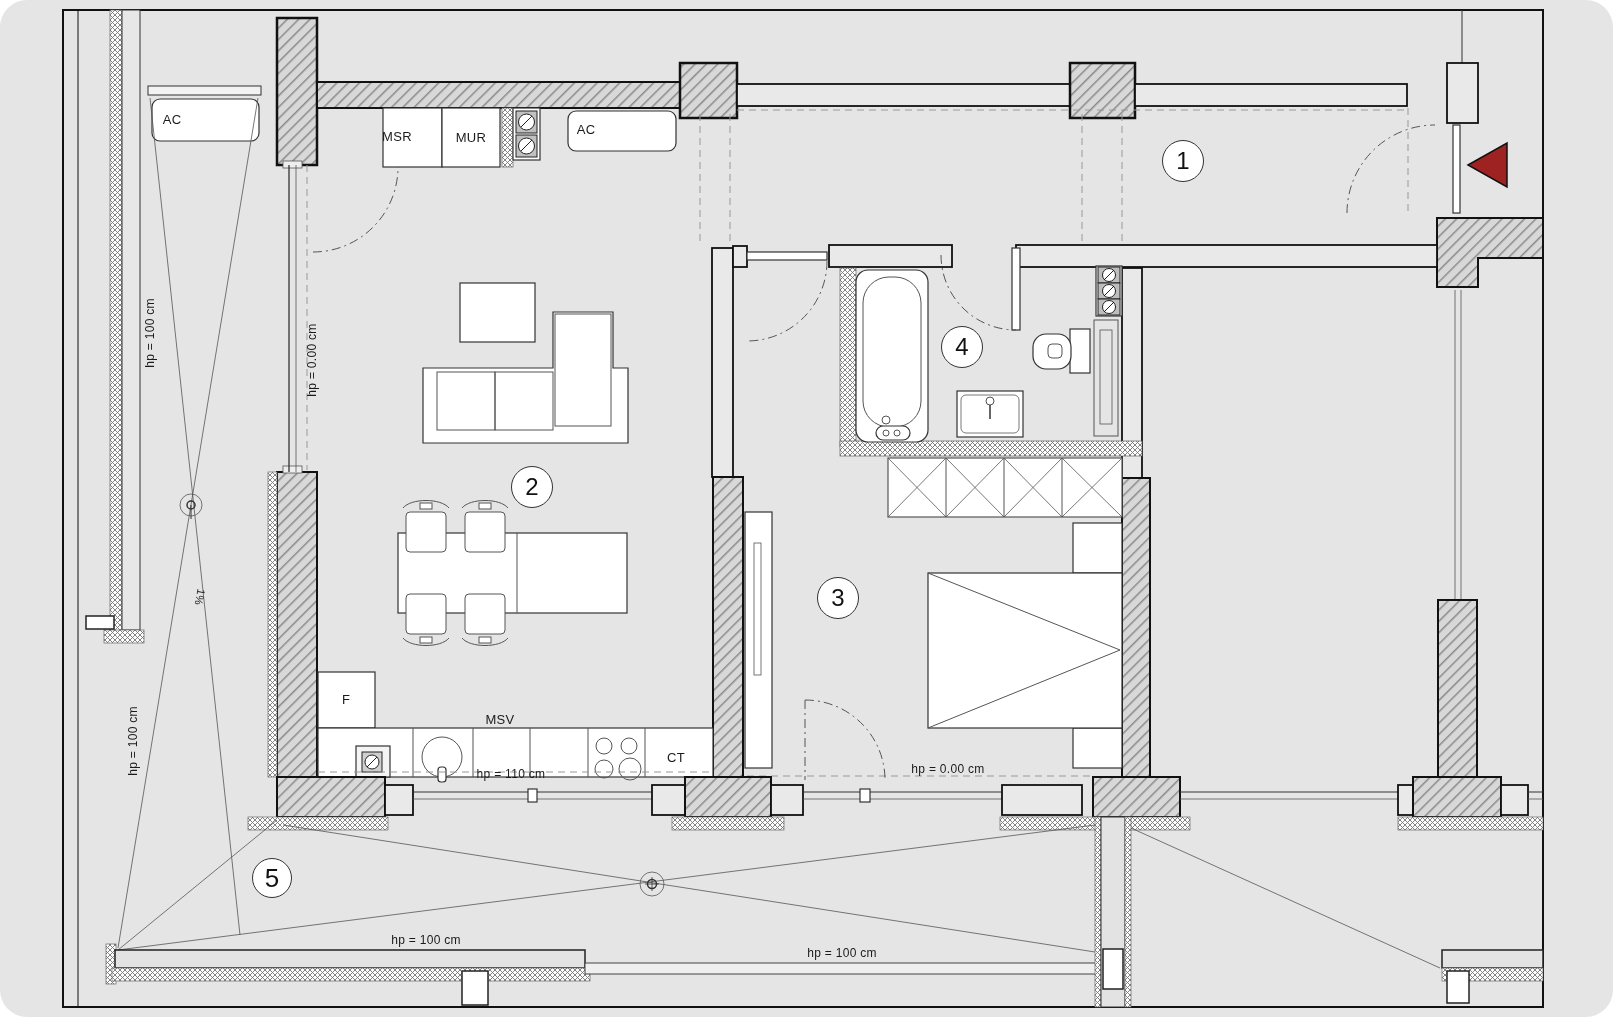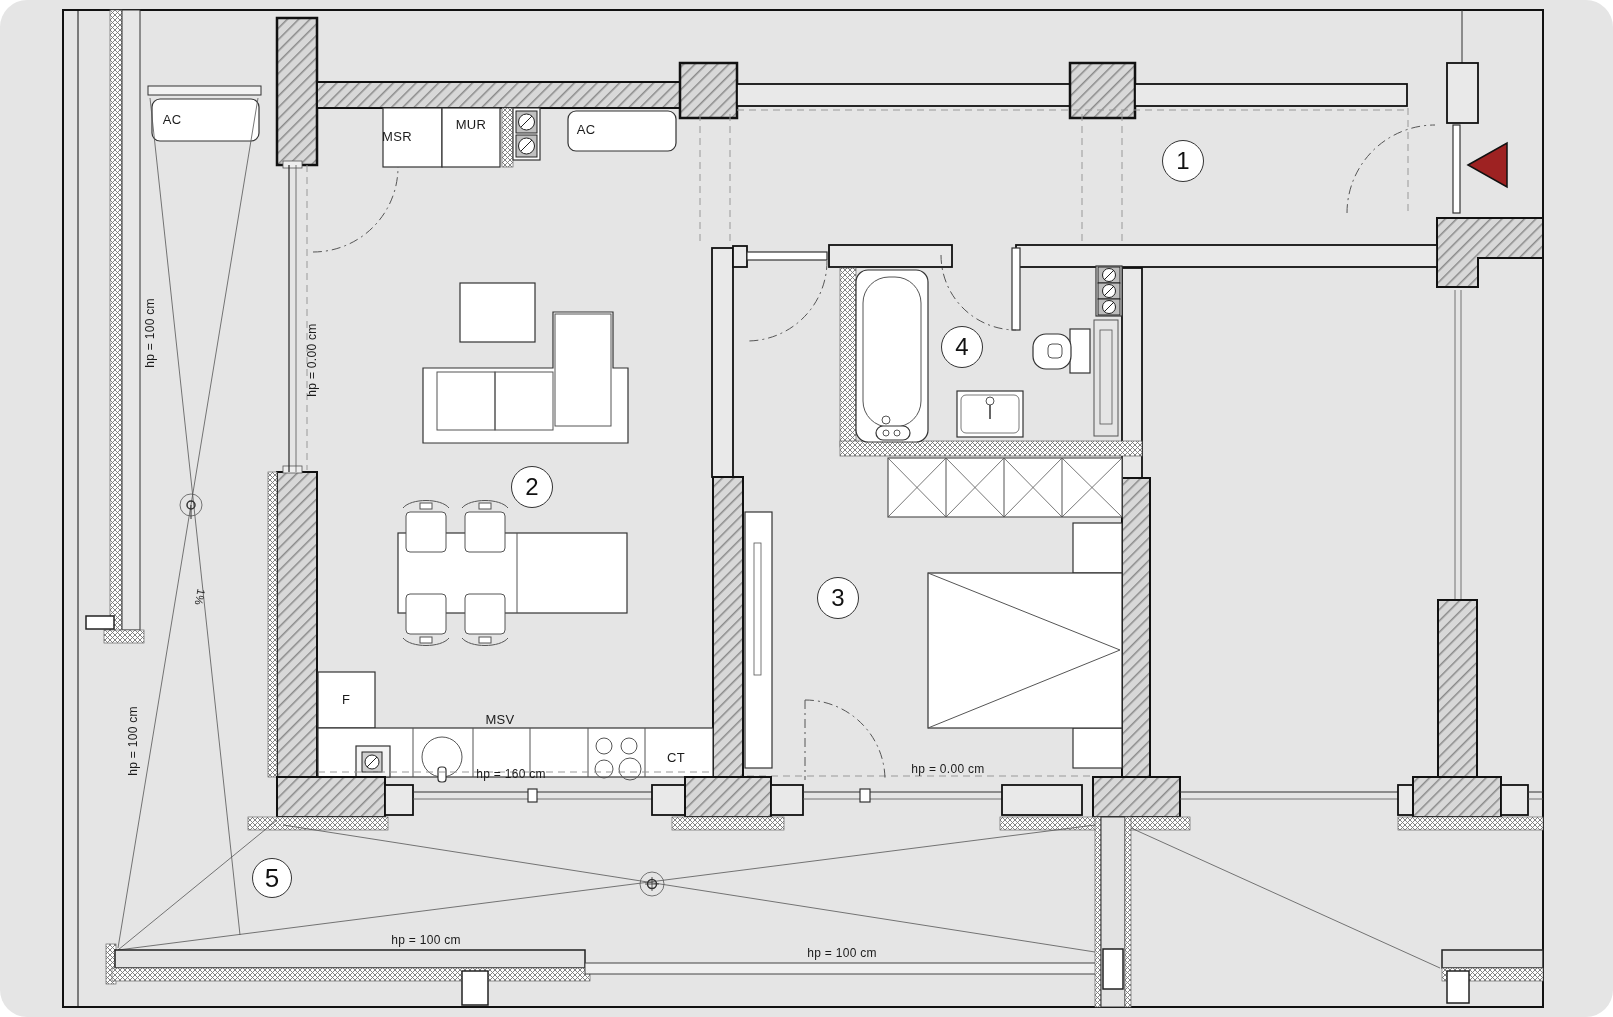--- a/index.html
+++ b/index.html
@@ -293,25 +293,25 @@
     <line x1="1131" y1="828" x2="1440" y2="968" class="thin"></line>
     <rect x="1442" y="950" width="101" height="18" fill="#e3e3e3" stroke="#222" stroke-width="1.5"></rect>
     <rect x="1442" y="968" width="101" height="13" class="xh"></rect>
     <rect x="1447" y="971" width="22" height="32" fill="#fff" stroke="#222" stroke-width="1.5"></rect>
   </g>
 </svg>
 
 <div class="lbl" style="left:172px;top:119px">AC</div>
 <div class="lbl" style="left:586px;top:129px">AC</div>
 <div class="lbl" style="left:397px;top:136px">MSR</div>
-<div class="lbl" style="left:471px;top:124px">MUR</div>
+<div class="lbl" style="left:471px;top:137px">MUR</div>
 <div class="lbl" style="left:346px;top:699px">F</div>
 <div class="lbl" style="left:500px;top:719px">MSV</div>
 <div class="lbl" style="left:676px;top:757px">CT</div>
-<div class="lbl sm" style="left:511px;top:774px">hp = 160 cm</div>
+<div class="lbl sm" style="left:511px;top:774px">hp = 110 cm</div>
 <div class="lbl sm vert" style="left:312px;top:360px">hp = 0.00 cm</div>
 <div class="lbl sm" style="left:948px;top:769px">hp = 0.00 cm</div>
 <div class="lbl sm vert" style="left:150px;top:333px">hp = 100 cm</div>
 <div class="lbl sm vert" style="left:133px;top:741px">hp = 100 cm</div>
 <div class="lbl sm" style="left:426px;top:940px">hp = 100 cm</div>
 <div class="lbl sm" style="left:842px;top:953px">hp = 100 cm</div>
 <div class="lbl slope" style="left:200px;top:597px">1%</div>
 
 <div class="room" style="left:1183px;top:161px">1</div>
 <div class="room" style="left:532px;top:487px">2</div>

